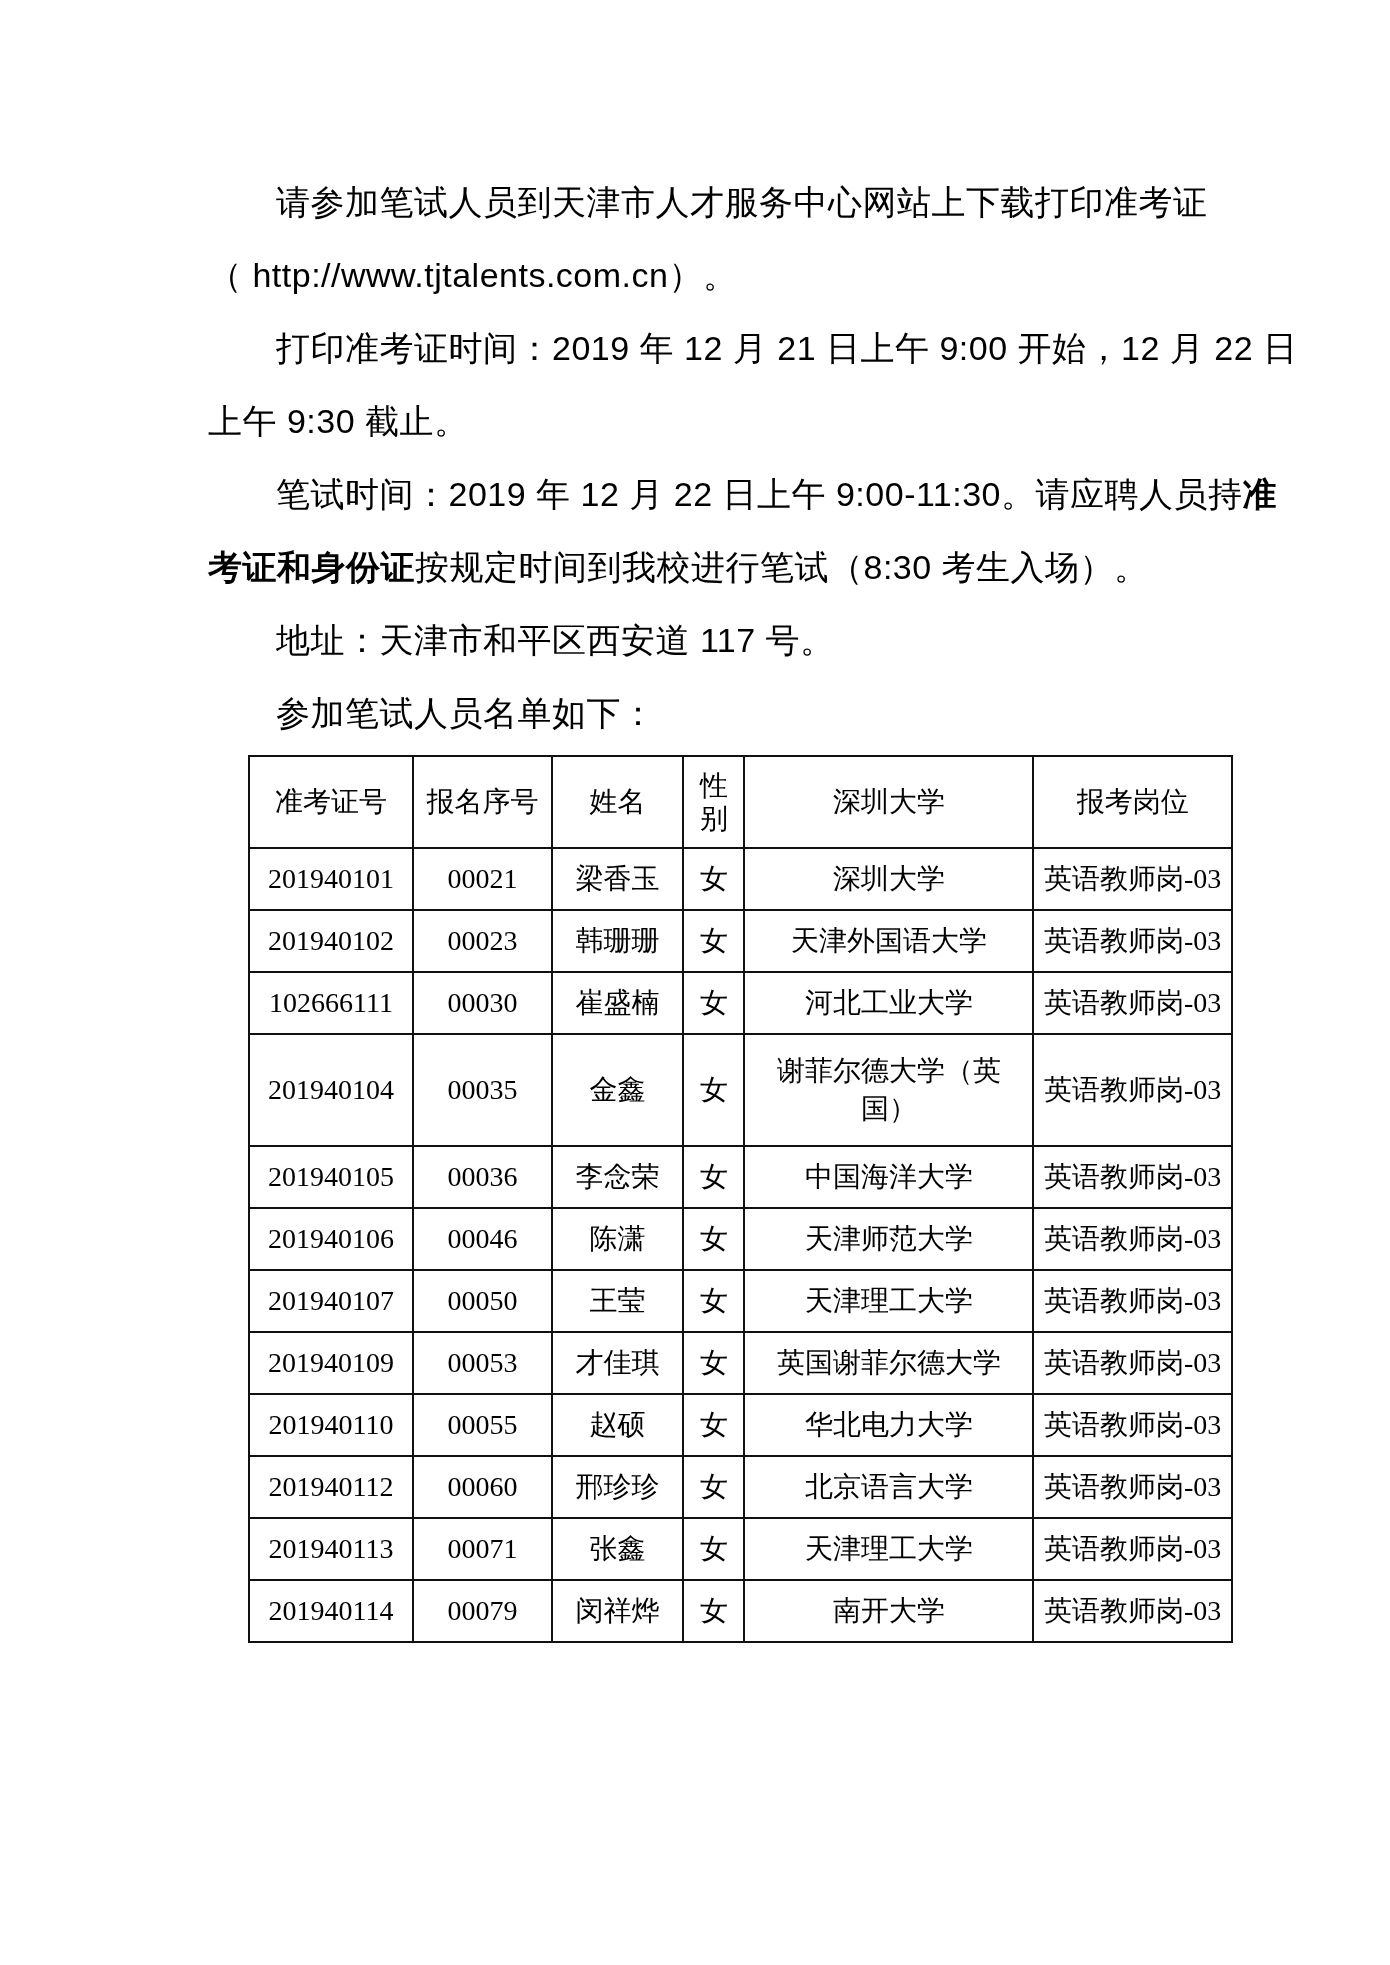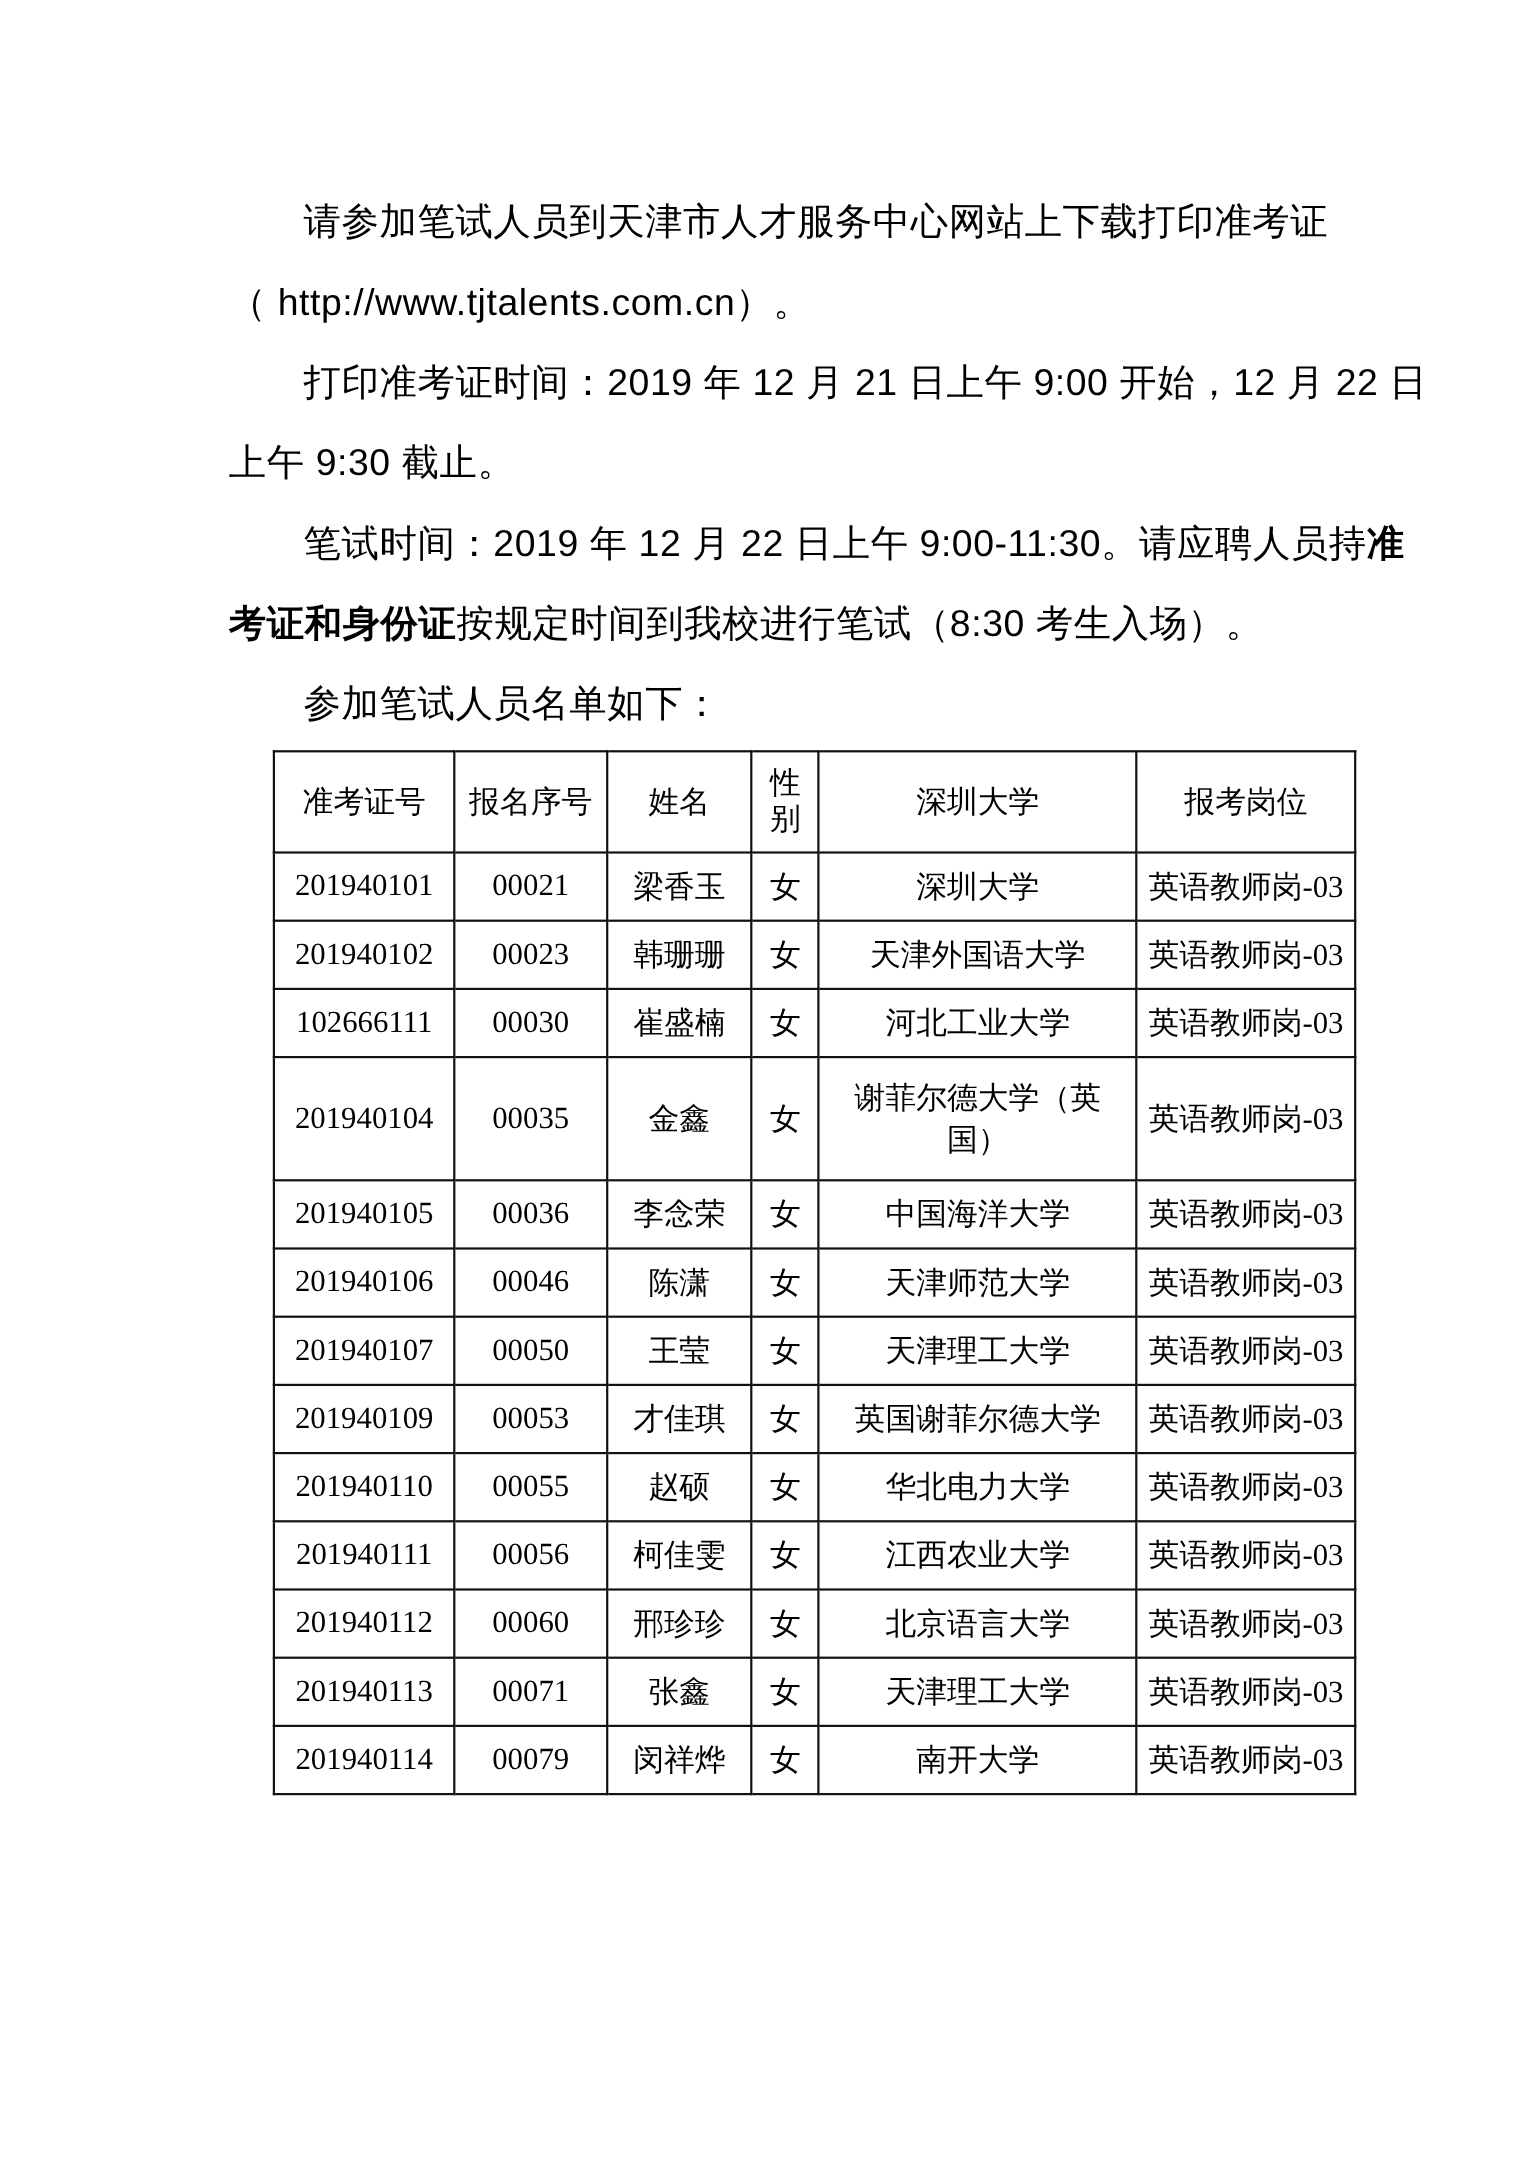--- a/index.html
+++ b/index.html
@@ -75,20 +75,21 @@
     <div class="line"><span>（ http://www.tjtalents.com.cn）。</span></div>
 
     <div class="line"><span class="cjk-indent"></span><span>打印准考证时间：2019 年 12 月 21 日上午 9:00 开始，12 月 22 日</span></div>
 
     <div class="line"><span>上午 9:30 截止。</span></div>
 
     <div class="line"><span class="cjk-indent"></span><span>笔试时间：2019 年 12 月 22 日上午 9:00-11:30。请应聘人员持</span><span class="bold">准</span></div>
 
     <div class="line"><span class="bold">考证和身份证</span><span>按规定时间到我校进行笔试（8:30 考生入场）。</span></div>
 
+    <div class="line"><span class="cjk-indent"></span><span>地址：天津市和平区西安道 117 号。</span></div>
 
     <div class="line"><span class="cjk-indent"></span><span>参加笔试人员名单如下：</span></div>
 
     <table class="roster">
       <colgroup>
         <col class="c1">
           <col class="c2">
           <col class="c3">
           <col class="c4">
           <col class="c5">
@@ -171,28 +172,20 @@
           </tr>
           <tr>
             <td>201940110</td>
             <td>00055</td>
             <td>赵硕</td>
             <td>女</td>
             <td>华北电力大学</td>
             <td>英语教师岗-03</td>
           </tr>
           <tr>
-            <td>201940111</td>
-            <td>00056</td>
-            <td>柯佳雯</td>
-            <td>女</td>
-            <td>江西农业大学</td>
-            <td>英语教师岗-03</td>
-          </tr>
-          <tr>
             <td>201940112</td>
             <td>00060</td>
             <td>邢珍珍</td>
             <td>女</td>
             <td>北京语言大学</td>
             <td>英语教师岗-03</td>
           </tr>
           <tr>
             <td>201940113</td>
             <td>00071</td>

